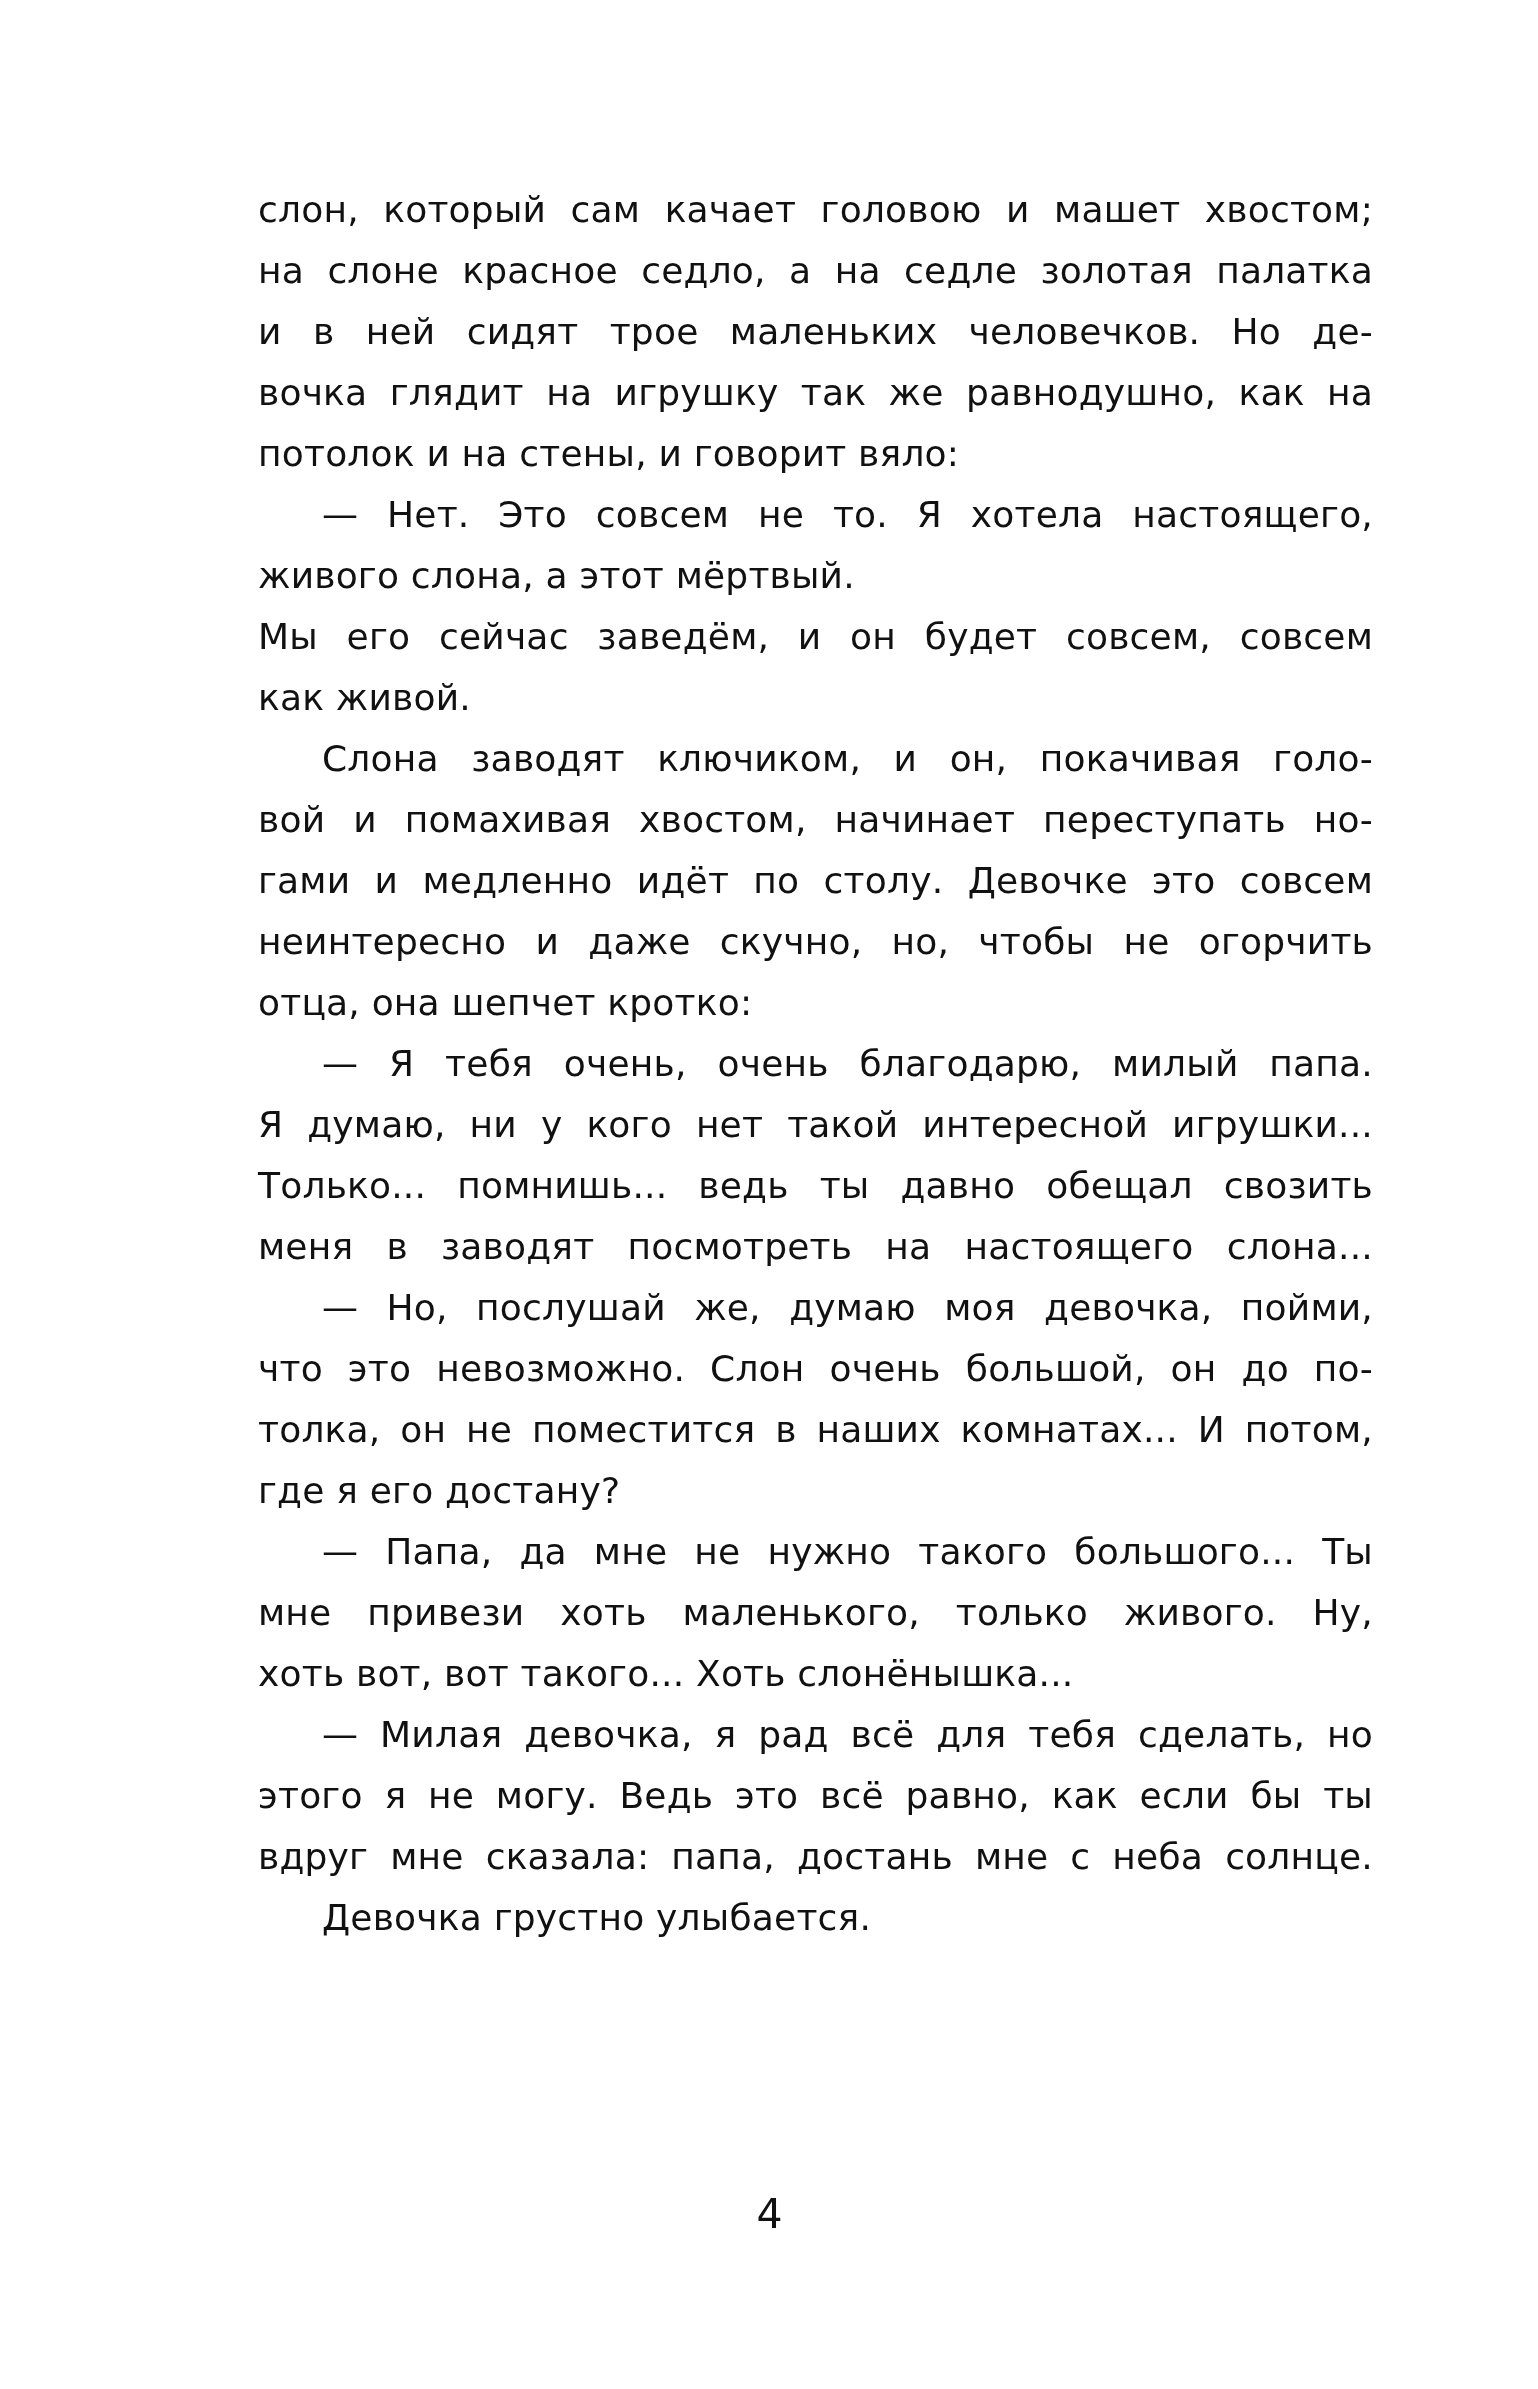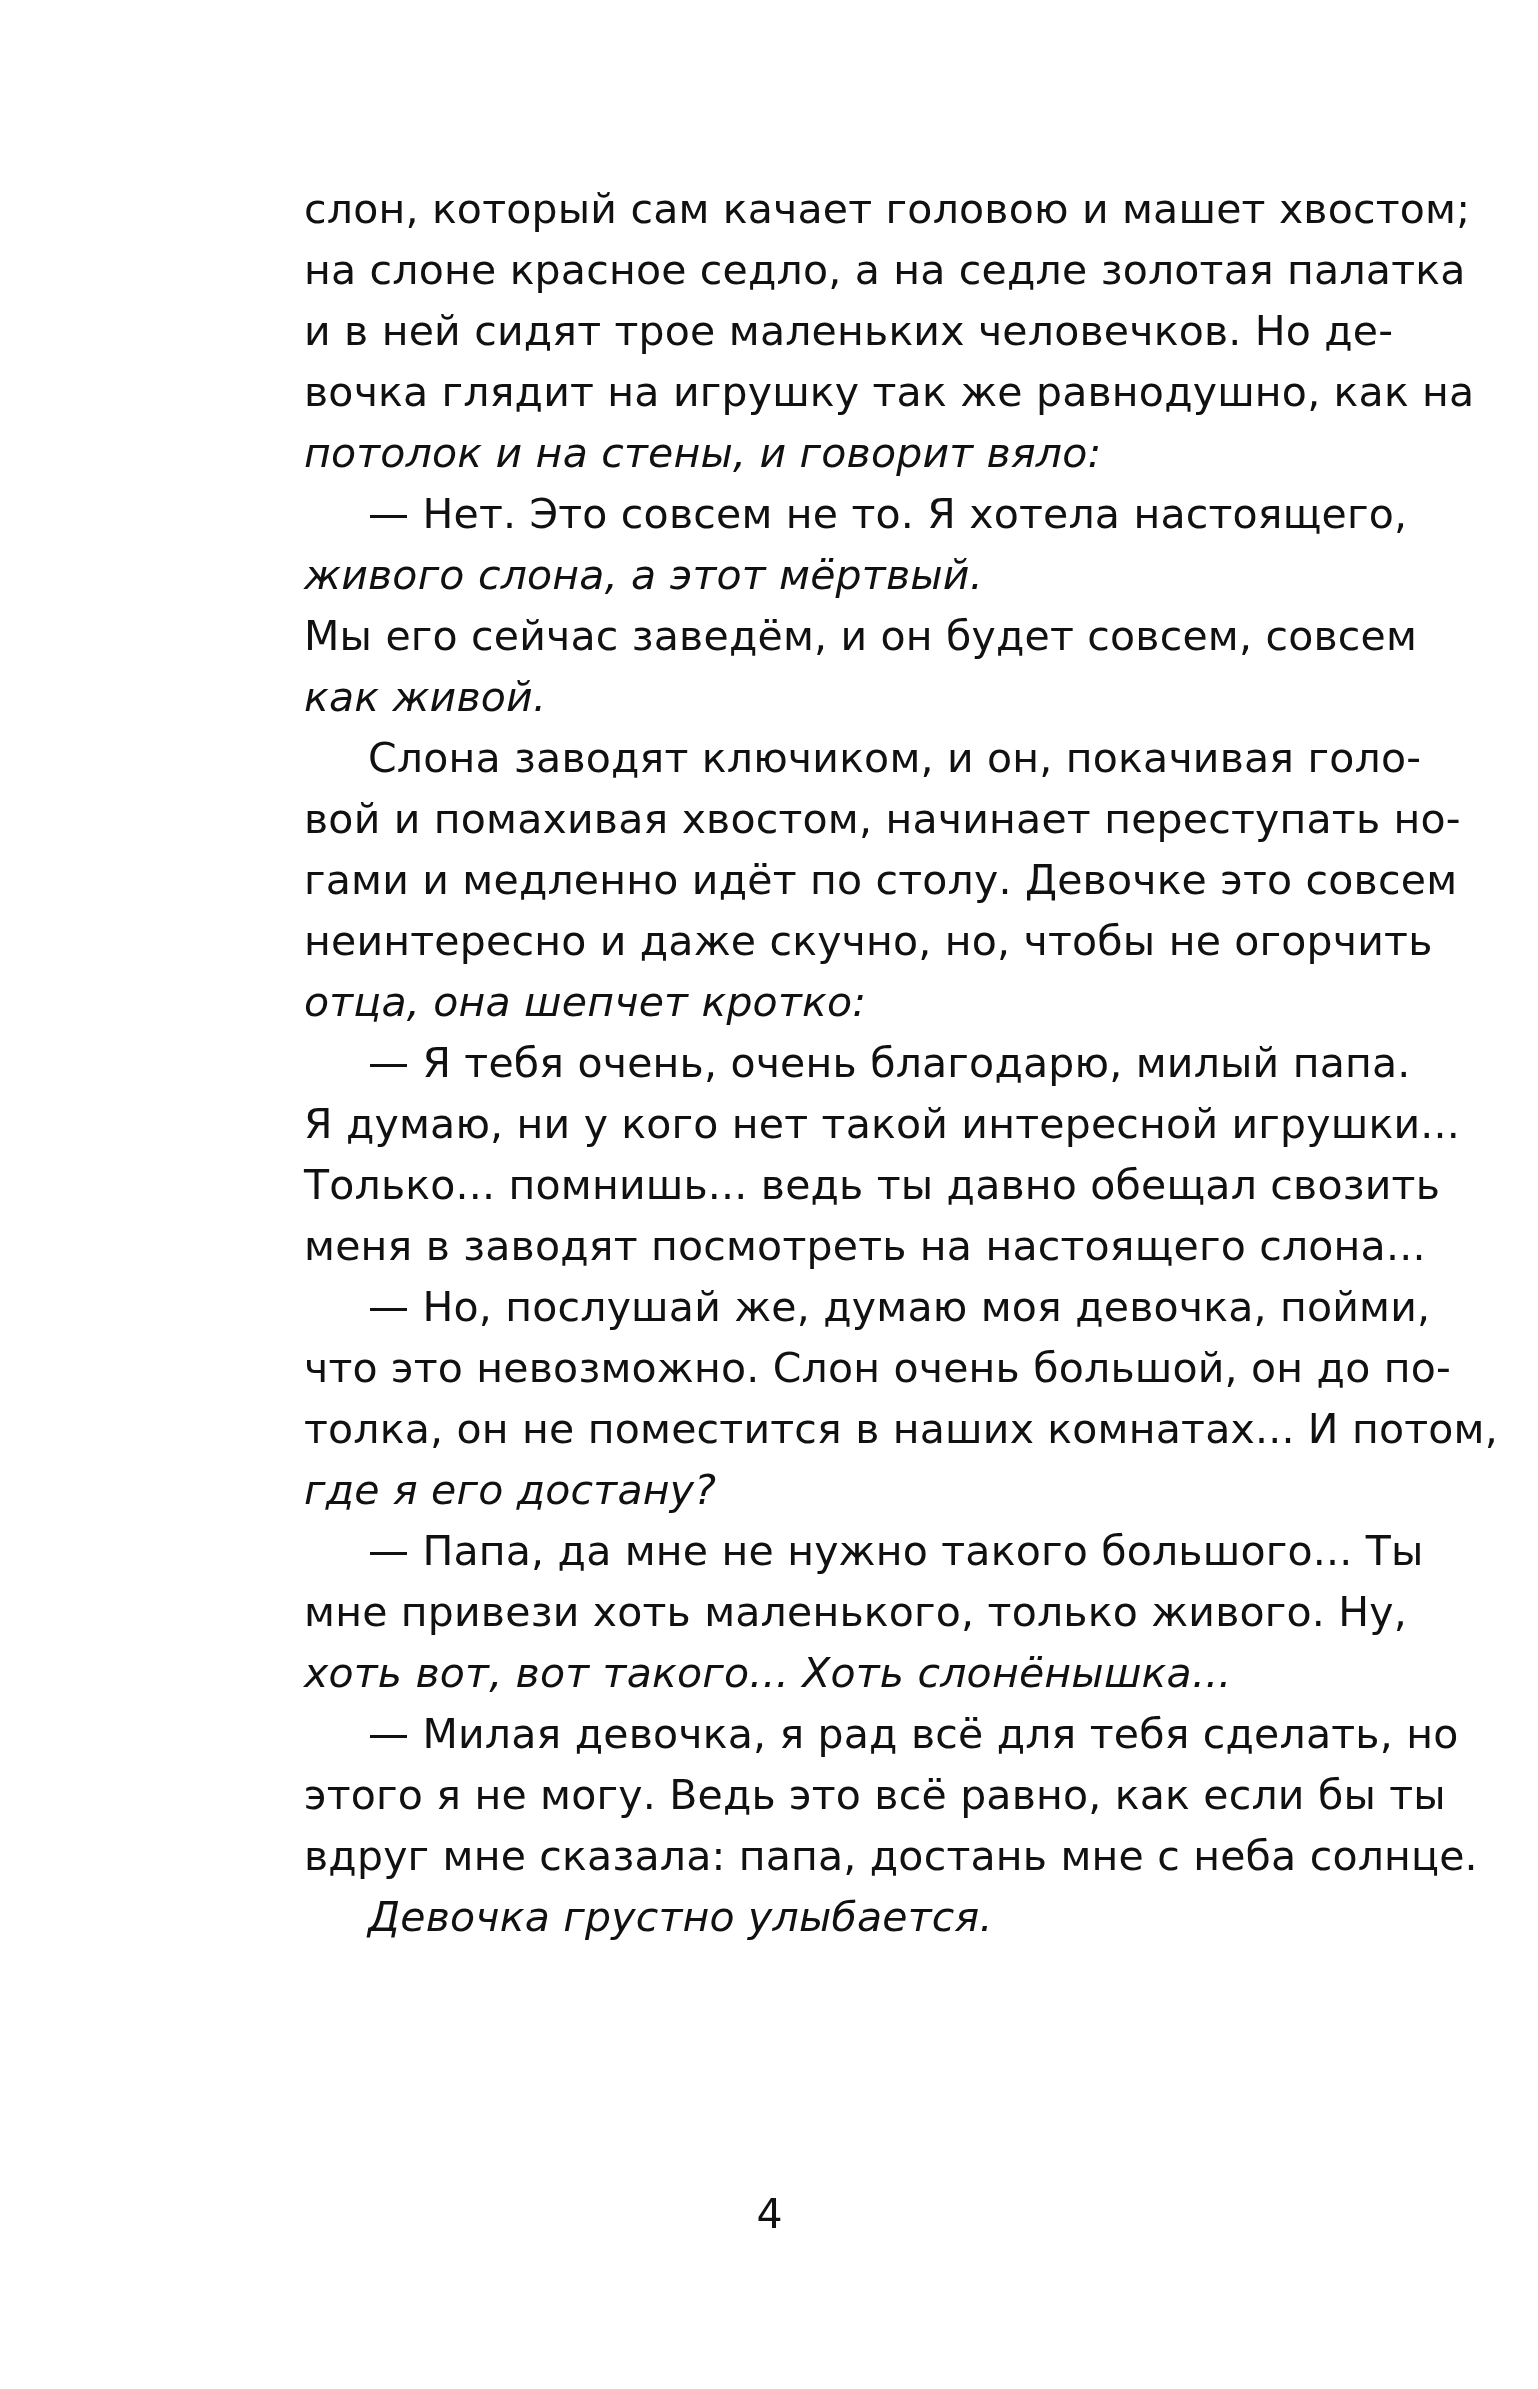--- a/index.html
+++ b/index.html
@@ -18,33 +18,31 @@
     .page {
       position: absolute;
       left: 258px;
       top: 179px;
       width: 1115px;
     }
     .line {
       display: block;
       height: 61px;
       line-height: 61px;
-      font-size: 41px;
+      font-size: 36px;
       white-space: nowrap;
       text-align: justify;
       text-align-last: justify;
       letter-spacing: 0.2px;
-      margin-left: 46px;
     }
     .line.indent {
       padding-left: 64px;
     }
     .line.last {
       text-align-last: left;
-      font-style: italic;
     }
     .page-number {
       position: absolute;
       left: 0;
       width: 1539px;
       top: 2184px;
       text-align: center;
       font-size: 41px;
       line-height: 61px;
     }

